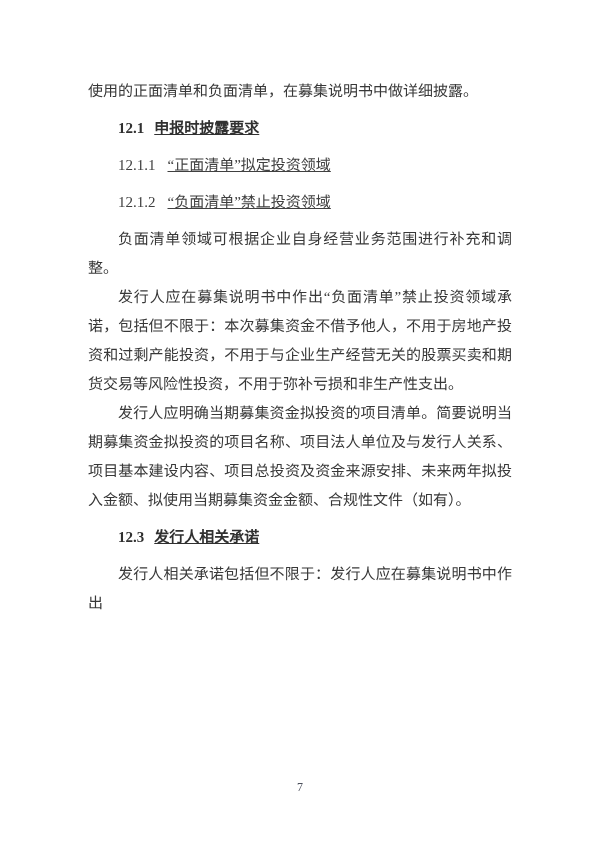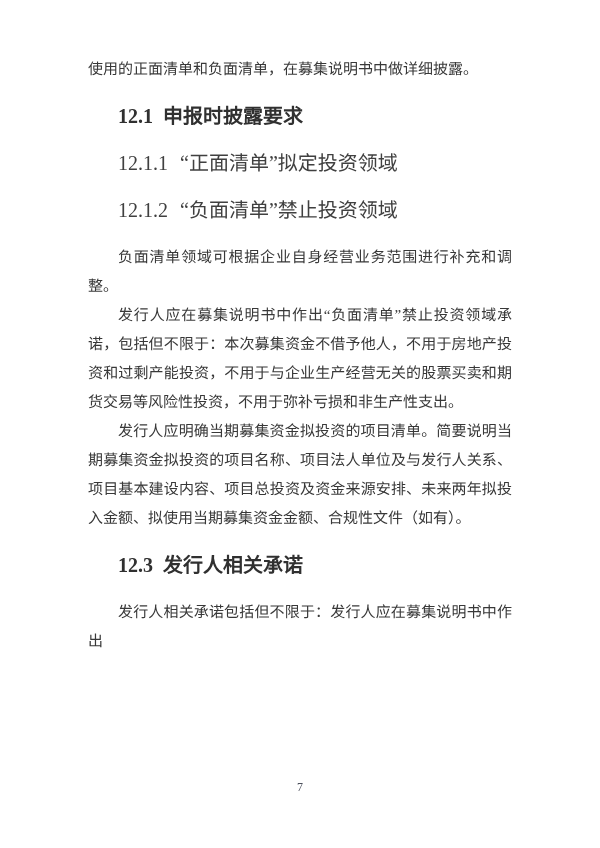--- a/index.html
+++ b/index.html
@@ -15,42 +15,43 @@
   .page {
     position: relative;
     width: 600px;
     height: 848px;
     background: #ffffff;
     overflow: hidden;
   }
   .content {
     position: absolute;
     left: 88px;
-    top: 55px;
+    top: 77px;
     width: 424px;
     color: #383838;
     font-size: 15px;
     line-height: 29px;
     text-align: justify;
     text-justify: inter-ideograph;
   }
   .para {
     margin: 0;
     text-indent: 30px;
   }
   .para.no-indent {
     text-indent: 0;
   }
   .heading {
-    margin: 18px 0;
+    margin: 8px 0;
     padding-left: 30px;
-    font-size: 20px;
+    font-size: 15px;
     line-height: 29px;
     color: #303030;
     font-weight: 700;
+    text-decoration: underline;
   }
   .heading.minor {
     font-weight: 400;
     color: #404040;
   }
   .heading .hnum {
     display: inline-block;
   }
   .heading .htitle {
     margin-left: 10px;

